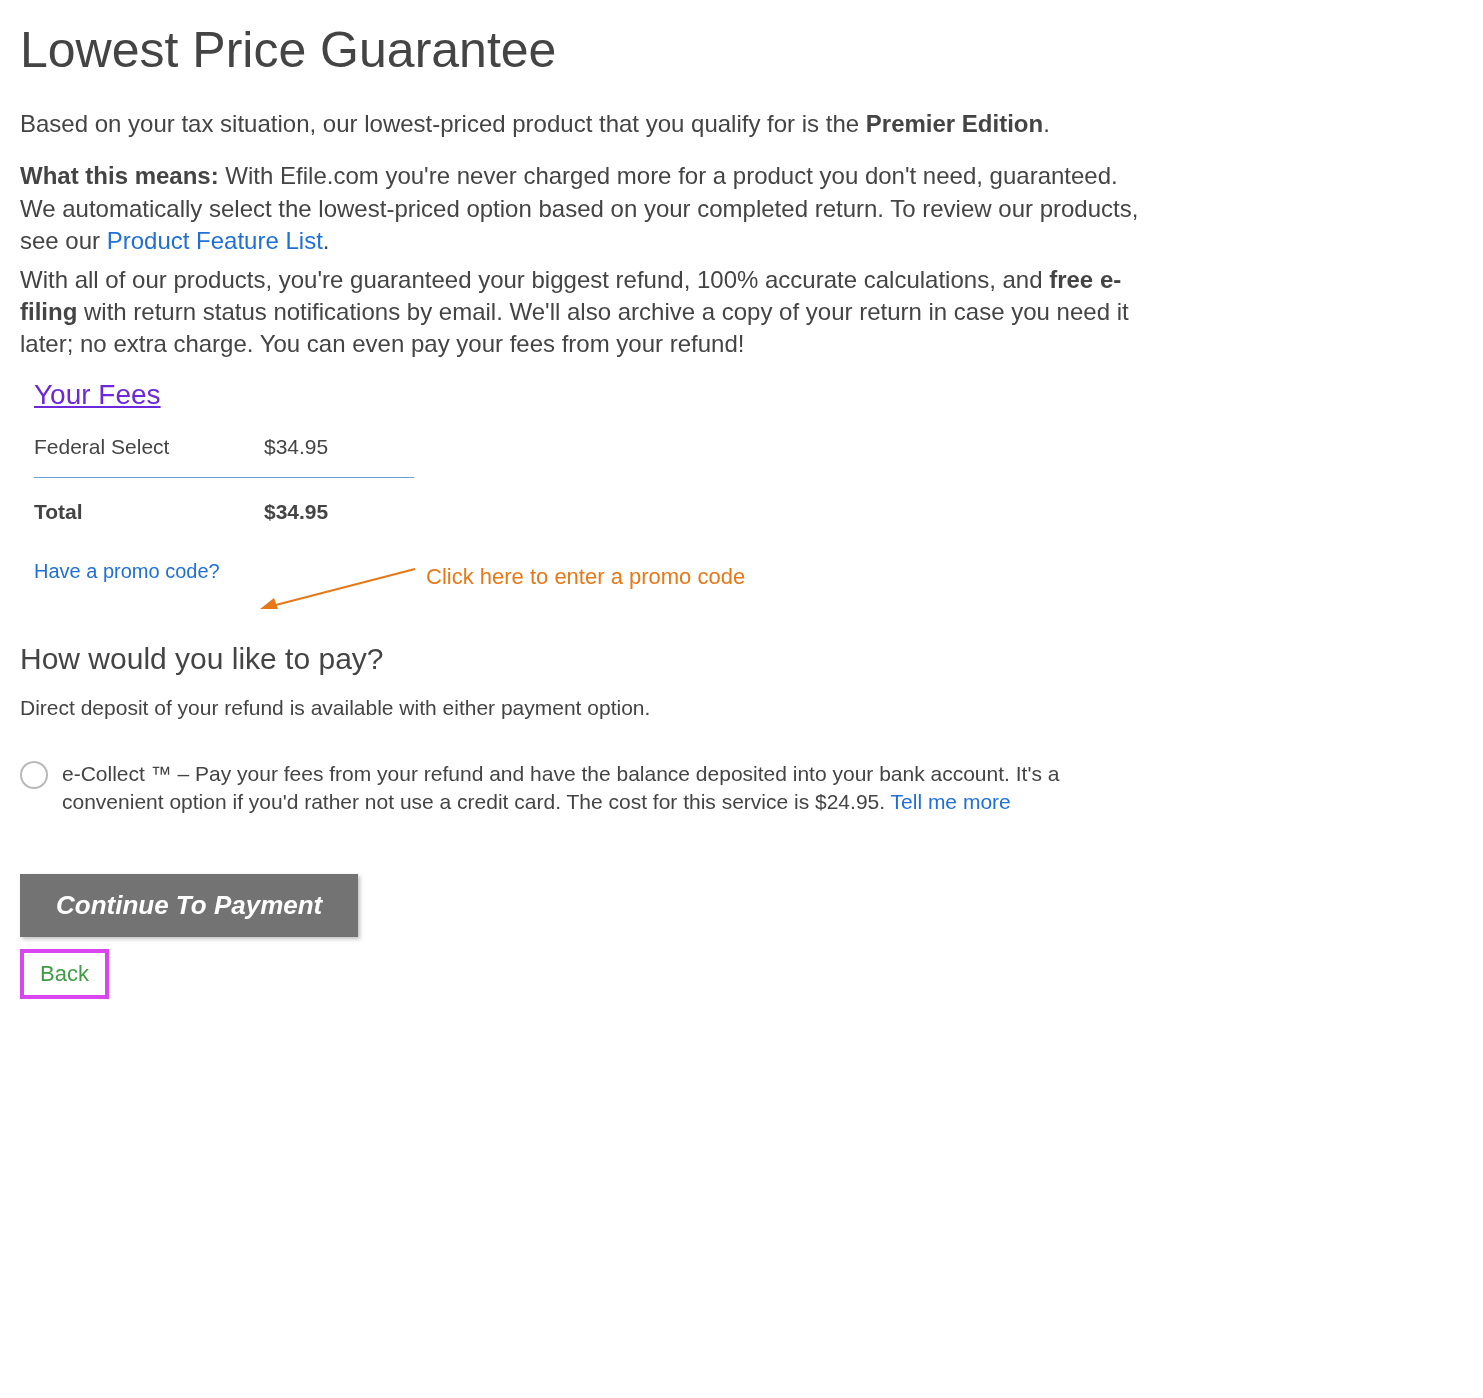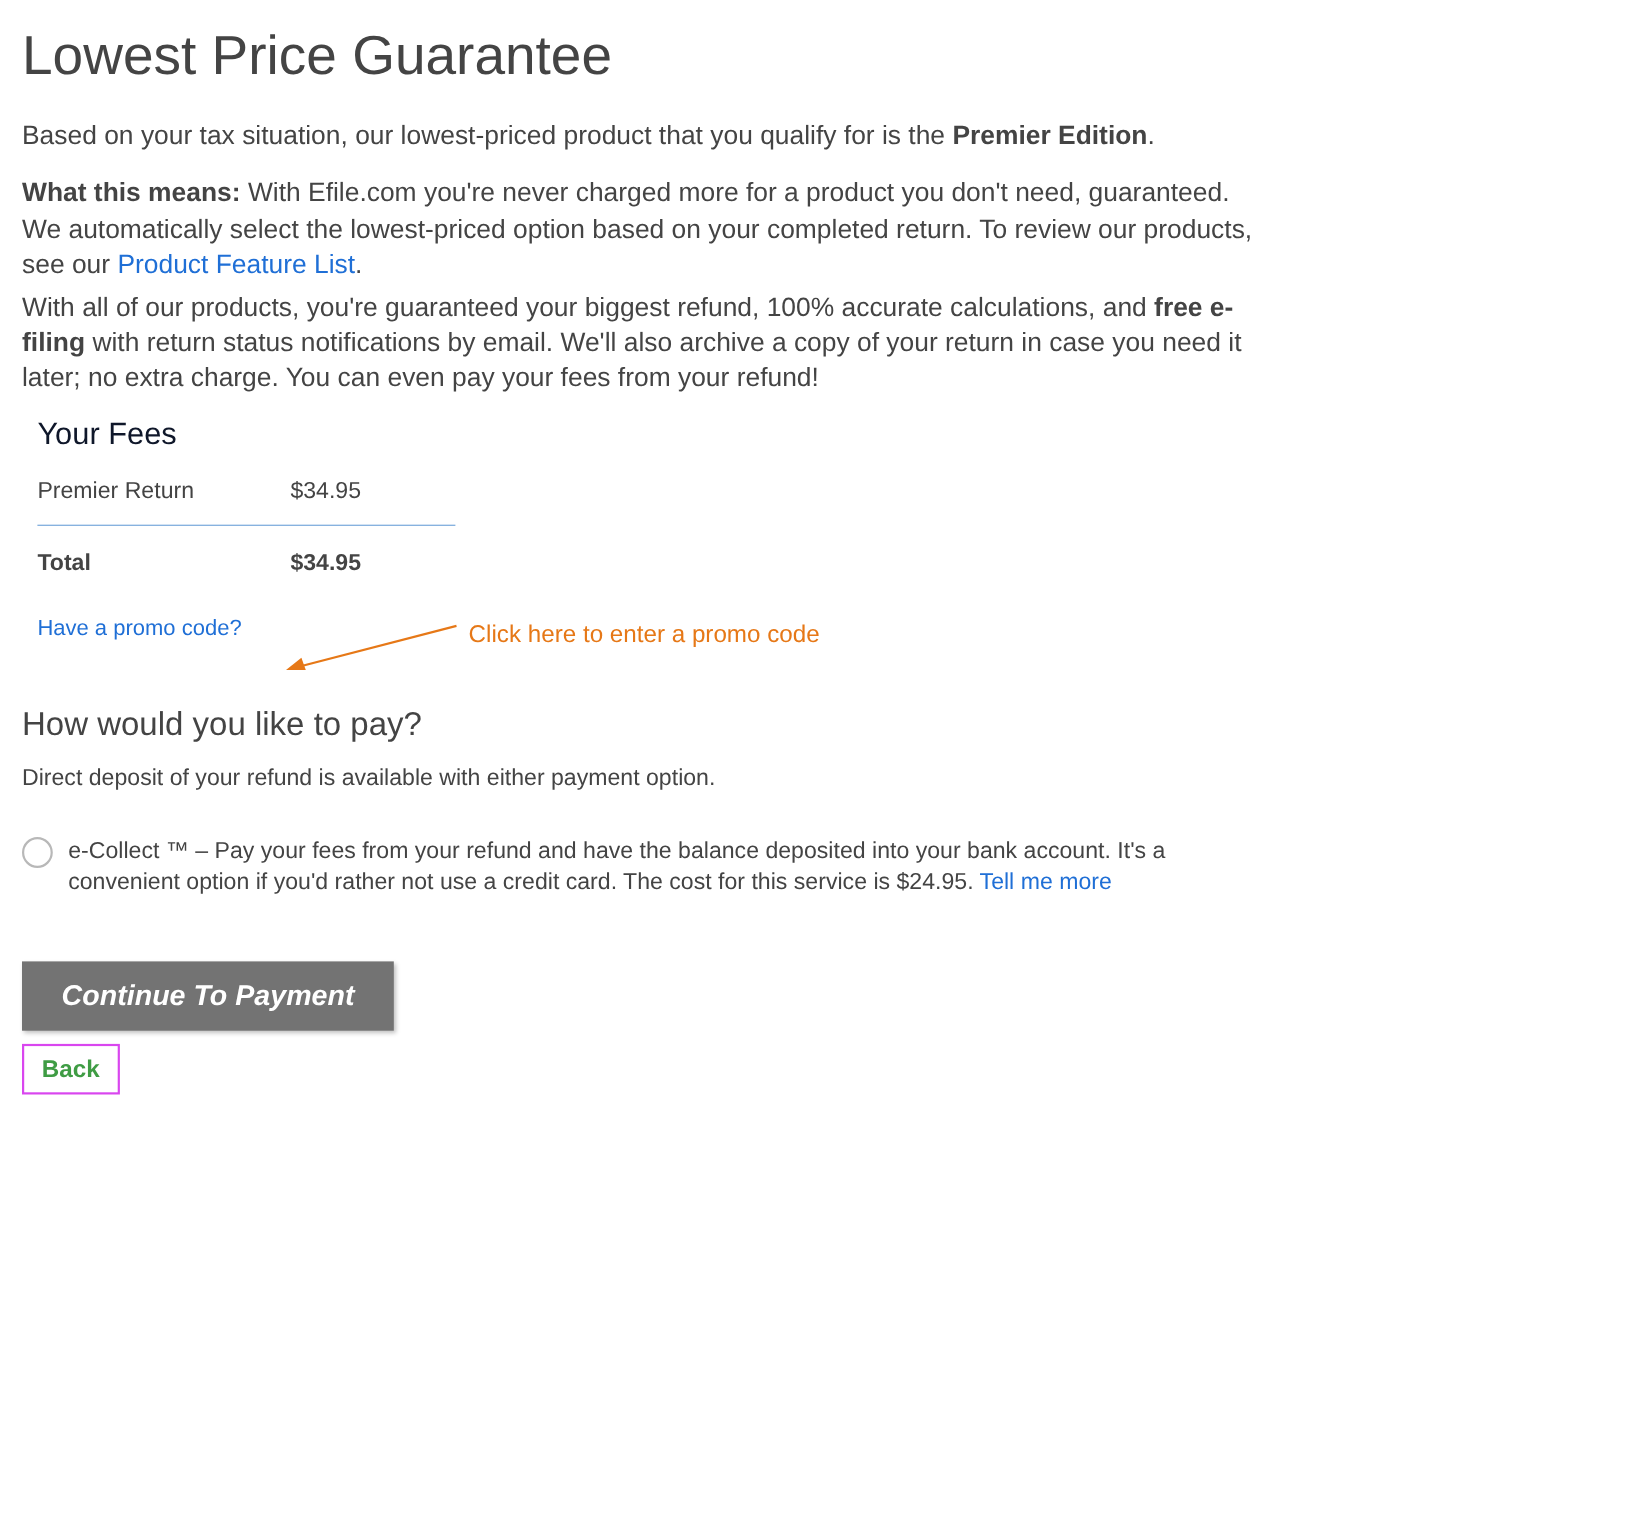--- a/index.html
+++ b/index.html
@@ -29,22 +29,23 @@
     color: #444;
     line-height: 1.35;
     margin-bottom: 6px;
   }
   strong { font-weight: 700; text-align: center; }
   a.link { color: #1f6fd6; text-decoration: none; cursor: pointer; }
   .fees-block { padding-left: 14px; margin-top: 18px; }
   h2.fees-title {
     font-size: 28px;
     font-weight: 400;
-    color: #0f172a;
+    color: #6d28d9;
     margin-bottom: 18px;
+    text-decoration: underline;
   }
   .fees-table {
     font-size: 21px;
     color: #444;
     width: 390px;
   }
   .fees-row { display: flex; padding: 6px 0 18px 0; }
   .fees-label { width: 230px; }
   .fees-value { font-weight: 400; }
   .fees-sep { height: 1px; background: #6aa0d8; width: 380px; margin-bottom: 16px; }
@@ -110,23 +111,23 @@
     cursor: pointer;
     margin-top: 30px;
     box-shadow: 2px 2px 4px rgba(0,0,0,0.25);
     font-style: italic;
   }
   .btn-secondary {
     display: inline-block;
     background: #fff;
     color: #3f9c44;
     font-size: 22px;
-    font-weight: 700;
+    font-weight: 400;
     padding: 8px 16px;
-    border: 2px solid #d946ef;
+    border: 4px solid #d946ef;
     cursor: pointer;
     margin-top: 12px;
   }
   .radio-row-2 { position: relative; align-items: center; }
 </style>
 </head>
 <body>
 
 <div class="container">
 
@@ -142,21 +143,21 @@
 
   <p class="para">
     <span>With all of our products, you're guaranteed your biggest refund, 100% accurate calculations, and </span><strong>free e-filing</strong><span> with return status notifications by email. We'll also archive a copy of your return in case you need it later; no extra charge. You can even pay your fees from your refund!</span>
   </p>
 
   <div class="fees-block rel">
     <h2 class="fees-title">Your Fees</h2>
 
     <div class="fees-table">
       <div class="fees-row">
-        <div class="fees-label">Premier Return</div>
+        <div class="fees-label">Federal Select</div>
         <div class="fees-value">$34.95</div>
       </div>
       <div class="fees-sep"></div>
       <div class="fees-row fees-total">
         <div class="fees-label">Total</div>
         <div class="fees-value">$34.95</div>
       </div>
     </div>
 
     <a class="promo-link">Have a promo code?</a>

